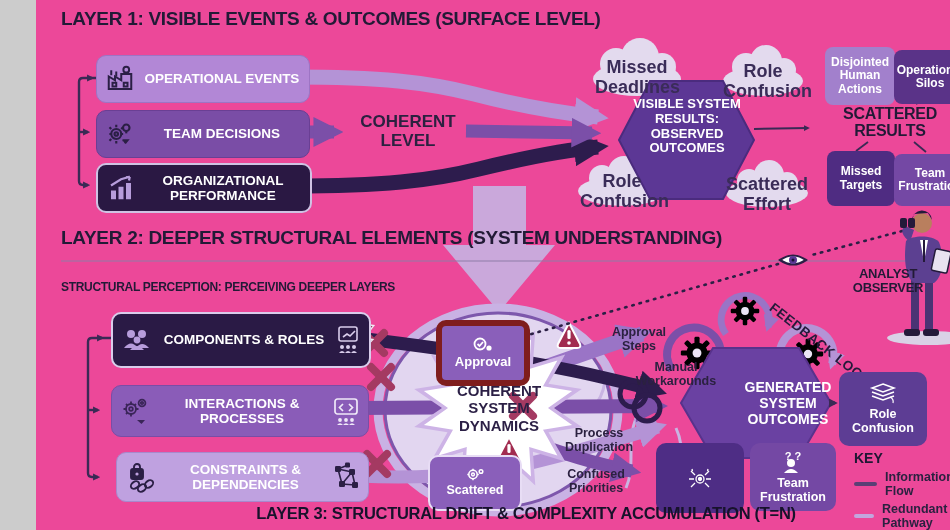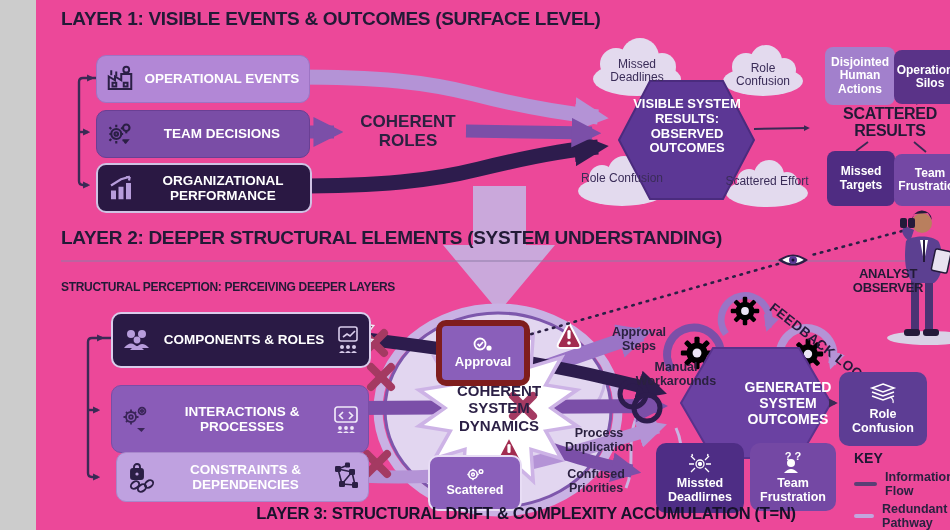--- a/index.html
+++ b/index.html
@@ -3,21 +3,21 @@
 <meta charset="utf-8">
 <style>
   html,body{margin:0;padding:0;}
   body{font-family:"Liberation Sans",sans-serif;background:#ccc;}
   #canvas{position:relative;width:950px;height:530px;background:#ec4899;overflow:hidden;margin-left:36px;}
   .abs{position:absolute;}
   .title{font-weight:800;color:#221a36;letter-spacing:-0.3px;white-space:nowrap;}
   .c{text-align:center;}
   .box{display:flex;align-items:center;justify-content:center;gap:8px;border-radius:10px;color:#fff;font-weight:700;}
   .srcbox .lab{flex:1;text-align:center;font-weight:800;font-size:13.5px;line-height:1.12;text-transform:uppercase;}
-  .cloudlbl{font-size:12px;line-height:1.1;color:#3a2c58;font-weight:400;}
+  .cloudlbl{font-size:18px;line-height:1.1;color:#3a2c58;font-weight:700;}
   .flowlbl{font-size:12.5px;line-height:1.1;color:#2b2140;font-weight:600;}
   .sbox{border-radius:8px;color:#fff;font-weight:700;font-size:12px;line-height:1.12;display:flex;align-items:center;justify-content:center;text-align:center;padding:3px;}
   .obox{border-radius:10px;color:#fff;font-weight:700;font-size:12.5px;line-height:1.1;display:flex;flex-direction:column;align-items:center;justify-content:center;gap:3px;text-align:center;padding:4px;}
   .hextxt{color:#fff;font-weight:800;text-transform:uppercase;line-height:1.14;text-align:center;}
   svg{display:block;}
   .keyrow{display:flex;align-items:center;gap:8px;font-size:12.5px;color:#2b2140;font-weight:600;margin-top:4px;justify-content:center;}
   .swatch{display:inline-block;width:24px;height:4px;border-radius:2px;}
 </style>
 </head>
 <body>
@@ -269,21 +269,21 @@
             <rect x="10" y="11" width="4" height="10"></rect>
             <rect x="16" y="8" width="4" height="13"></rect>
           </g>
           <path d="M4 10 L12 5 L19 3" stroke="#b79ddb" stroke-width="1.8" fill="none"></path>
           <path d="M19 3 l-3 0.4 M19 3 l-0.6 3" stroke="#b79ddb" stroke-width="1.8" fill="none"></path>
         </svg>
       </span>
     <span class="lab">ORGANIZATIONAL PERFORMANCE</span>
   </div>
 
-  <div class="abs c" style="left:316px;top:112px;width:112px;font-size:17px;font-weight:800;color:#2b2140;line-height:1.12;">COHERENT ROLES</div>
+  <div class="abs c" style="left:316px;top:112px;width:112px;font-size:17px;font-weight:800;color:#2b2140;line-height:1.12;">COHERENT LEVEL</div>
 
   <div class="abs hextxt" style="left:597px;top:97px;width:108px;font-size:13px;">VISIBLE SYSTEM RESULTS: OBSERVED OUTCOMES</div>
 
   <div class="abs c cloudlbl" style="left:559px;top:58px;width:84px;">Missed Deadlines</div>
   <div class="abs c cloudlbl" style="left:687px;top:62px;width:80px;">Role Confusion</div>
   <div class="abs c cloudlbl" style="left:544px;top:172px;width:84px;">Role Confusion</div>
   <div class="abs c cloudlbl" style="left:689px;top:175px;width:84px;">Scattered Effort</div>
 
   <div class="abs c title" style="left:795px;top:106px;width:118px;font-size:16px;white-space:normal;line-height:1.05;">SCATTERED RESULTS</div>
   <div class="abs sbox" style="left:789px;top:47px;width:64px;height:52px;background:#a280cc;">Disjointed Human Actions</div>
@@ -317,21 +317,21 @@
             <circle cx="13" cy="22" r="2"></circle>
             <circle cx="19" cy="22" r="2"></circle>
             <path d="M4 28 q3 -4 6 0 Z"></path>
             <path d="M10 28 q3 -4 6 0 Z"></path>
             <path d="M16 28 q3 -4 6 0 Z"></path>
           </g>
         </svg>
       </span>
   </div>
 
-  <div class="abs box srcbox" style="left:75px;top:385px;width:240px;height:50px;background:#8a5cb8;border:1.5px solid #7a4da6;padding:8px 8px;">
+  <div class="abs box srcbox" style="left:75px;top:385px;width:240px;height:50px;background:#8a5cb8;border:1.5px solid #7a4da6;padding:0 8px;">
     <span>
         <svg width="32" height="30" viewBox="0 0 32 30" fill="none" stroke="#3a2558" stroke-width="1.8">
           <circle cx="11" cy="13" r="5"></circle>
           <circle cx="11" cy="13" r="1.8"></circle>
           <path d="M11 5.5 V8 M11 18 v2.5 M3.5 13 H6 M16 13 h2.5 M6 8 L7.6 9.6 M16 8 l-1.6 1.6 M6 18 l1.6 -1.6"></path>
           <circle cx="22" cy="7" r="3.4"></circle>
           <circle cx="22" cy="7" r="1.2"></circle>
           <path d="M17 24 h8 l-3.5 4" fill="#3a2558" stroke="none"></path>
         </svg>
       </span>
@@ -424,21 +424,20 @@
   </div>
 
   <div class="abs obox" style="left:620px;top:443px;width:80px;height:62px;background:#4e2d85;">
     <span style="line-height:0;">
         <svg width="30" height="22" viewBox="0 0 30 22" fill="none" stroke="#fff" stroke-width="1.3">
           <circle cx="15" cy="12" r="4"></circle>
           <circle cx="15" cy="12" r="1.5" fill="#fff"></circle>
           <path d="M10 8 L6 4 M20 8 L24 4 M9 12 L4 12 M21 12 L26 12 M10 16 L6 20 M20 16 L24 20 M7 2 l0.5 2 M23 2 l-0.5 2"></path>
         </svg>
       </span>
-    <span>Missted Deadlirnes</span>
   </div>
 
   <div class="abs obox" style="left:714px;top:443px;width:78px;height:60px;background:#7448a4;">
     <span style="line-height:0;">
         <svg width="34" height="24" viewBox="0 0 34 24">
           <text x="17" y="10" text-anchor="middle" font-size="11" font-weight="bold" fill="#fff" font-family="Liberation Sans, sans-serif">? ?</text>
           <g fill="#fff">
             <circle cx="15" cy="13" r="4"></circle>
             <path d="M8 23 q7 -8 14 0 Z"></path>
           </g>

